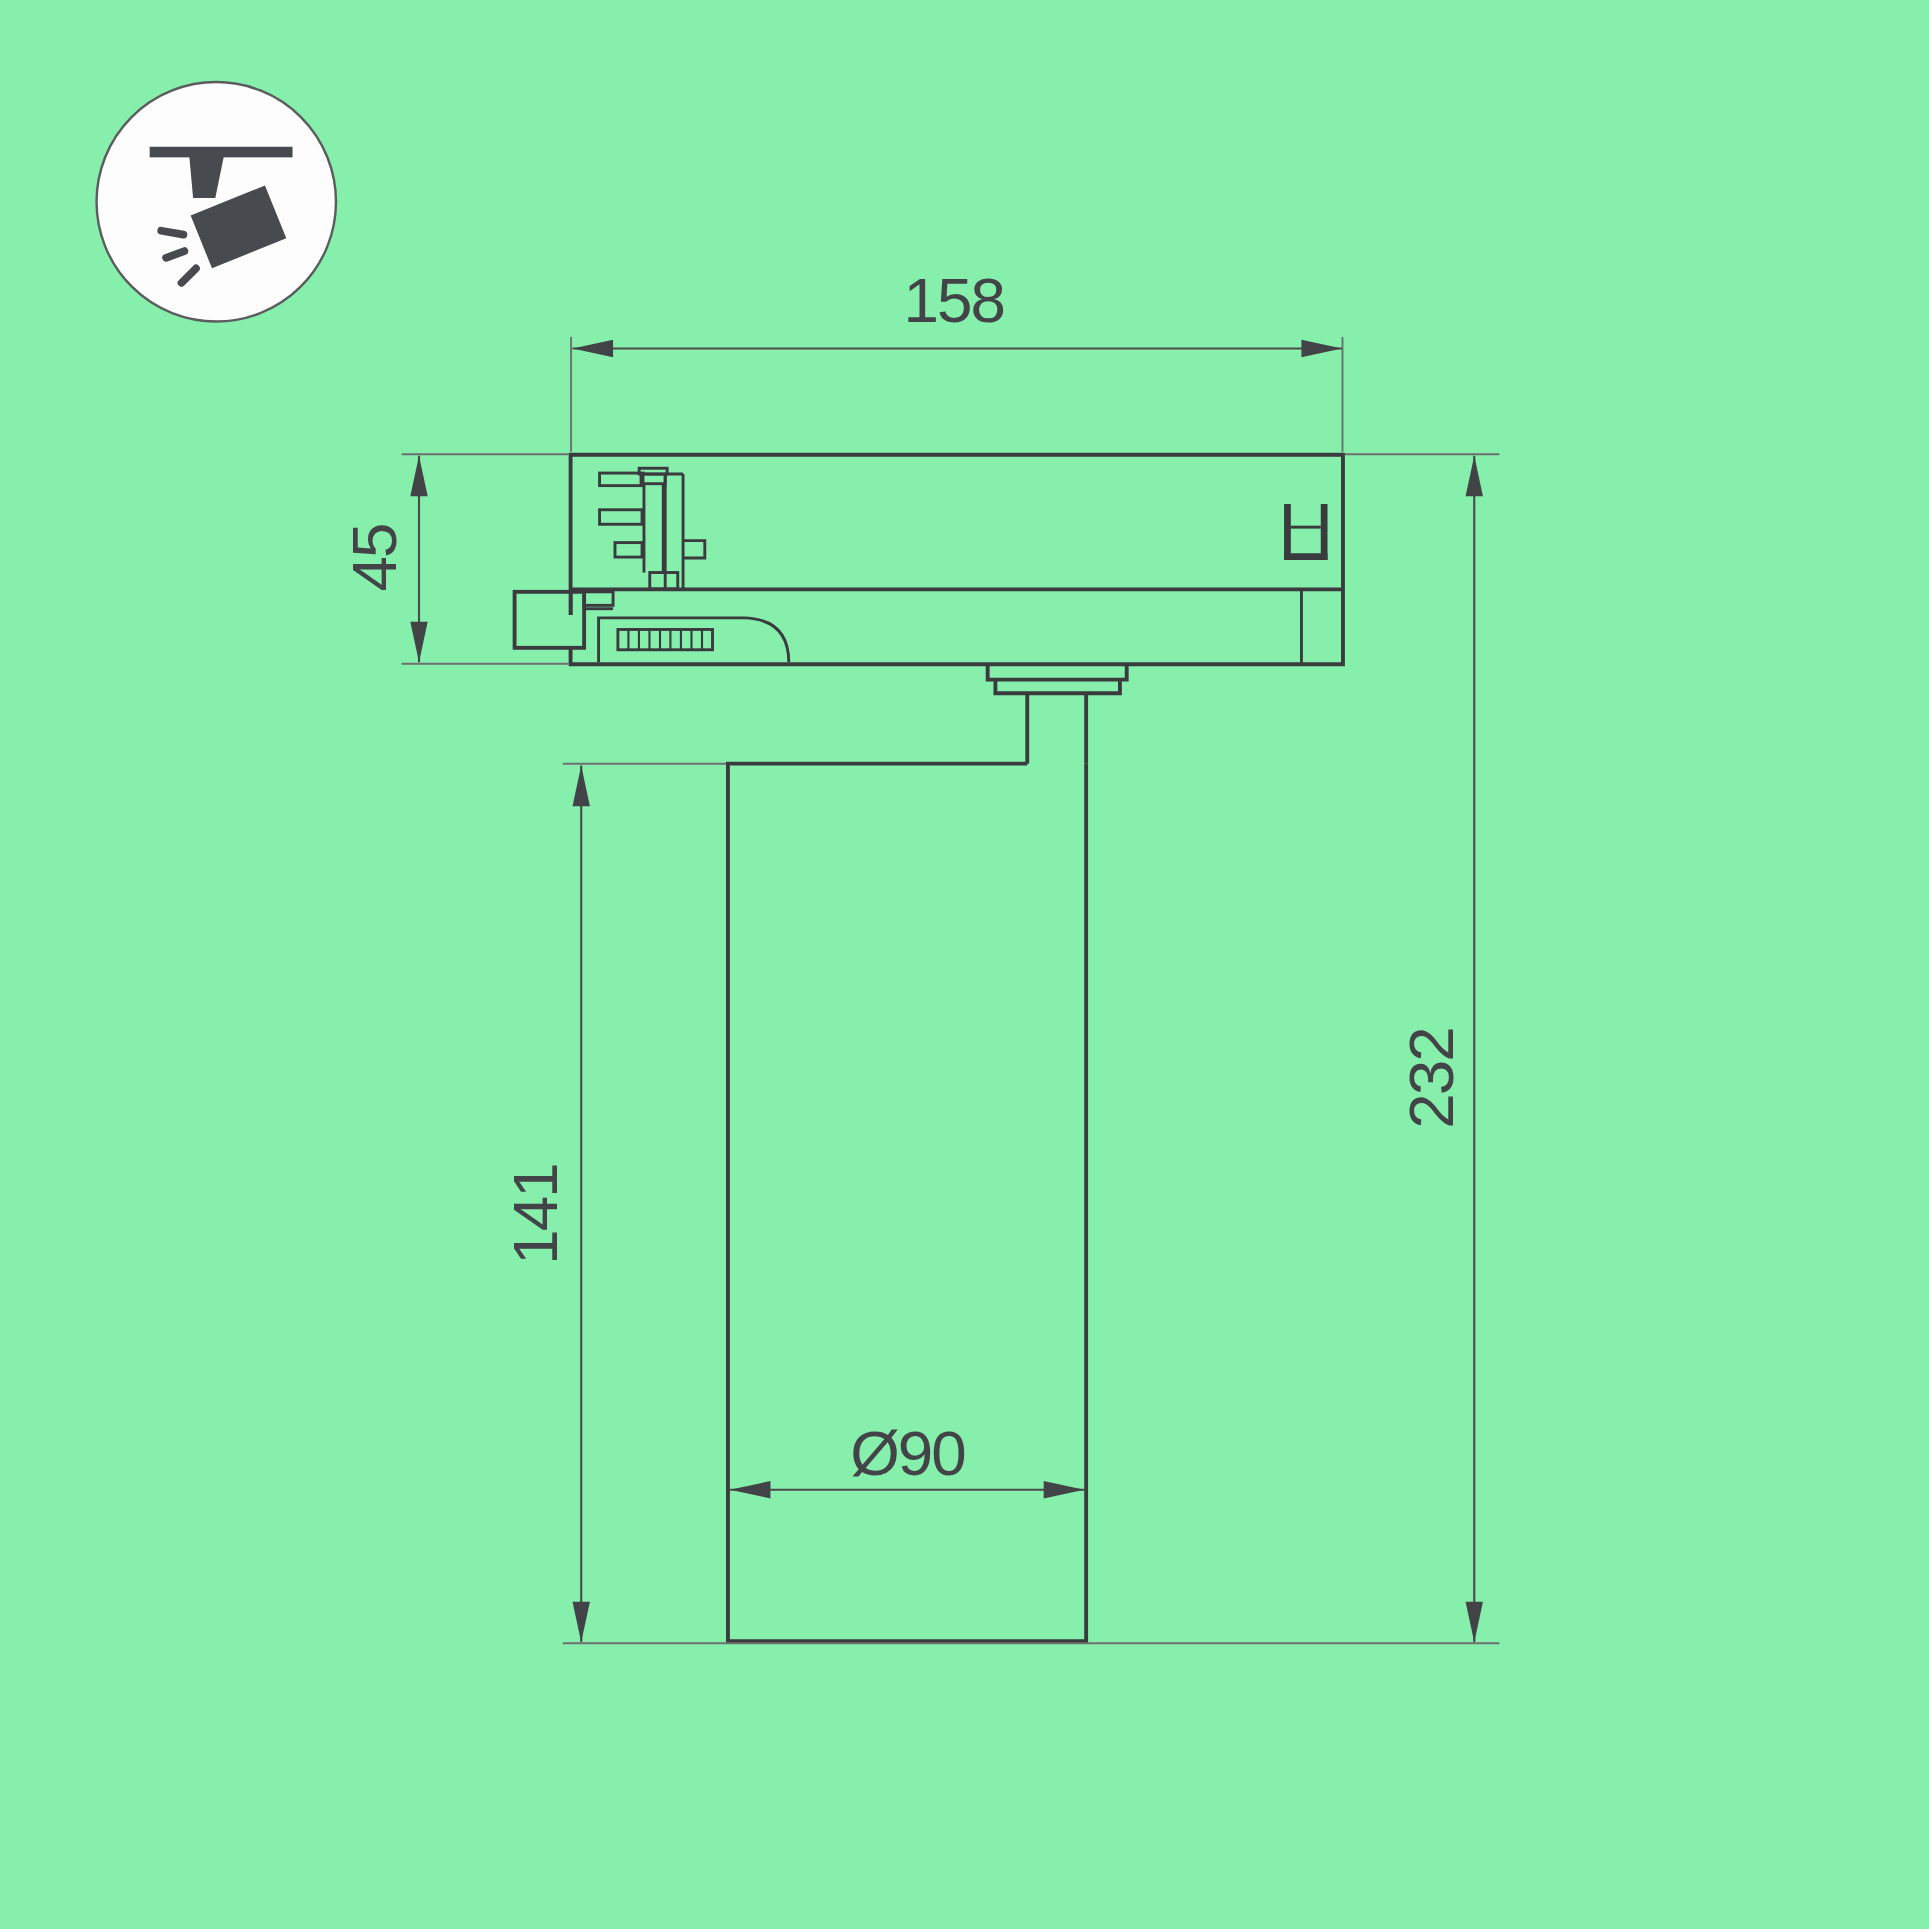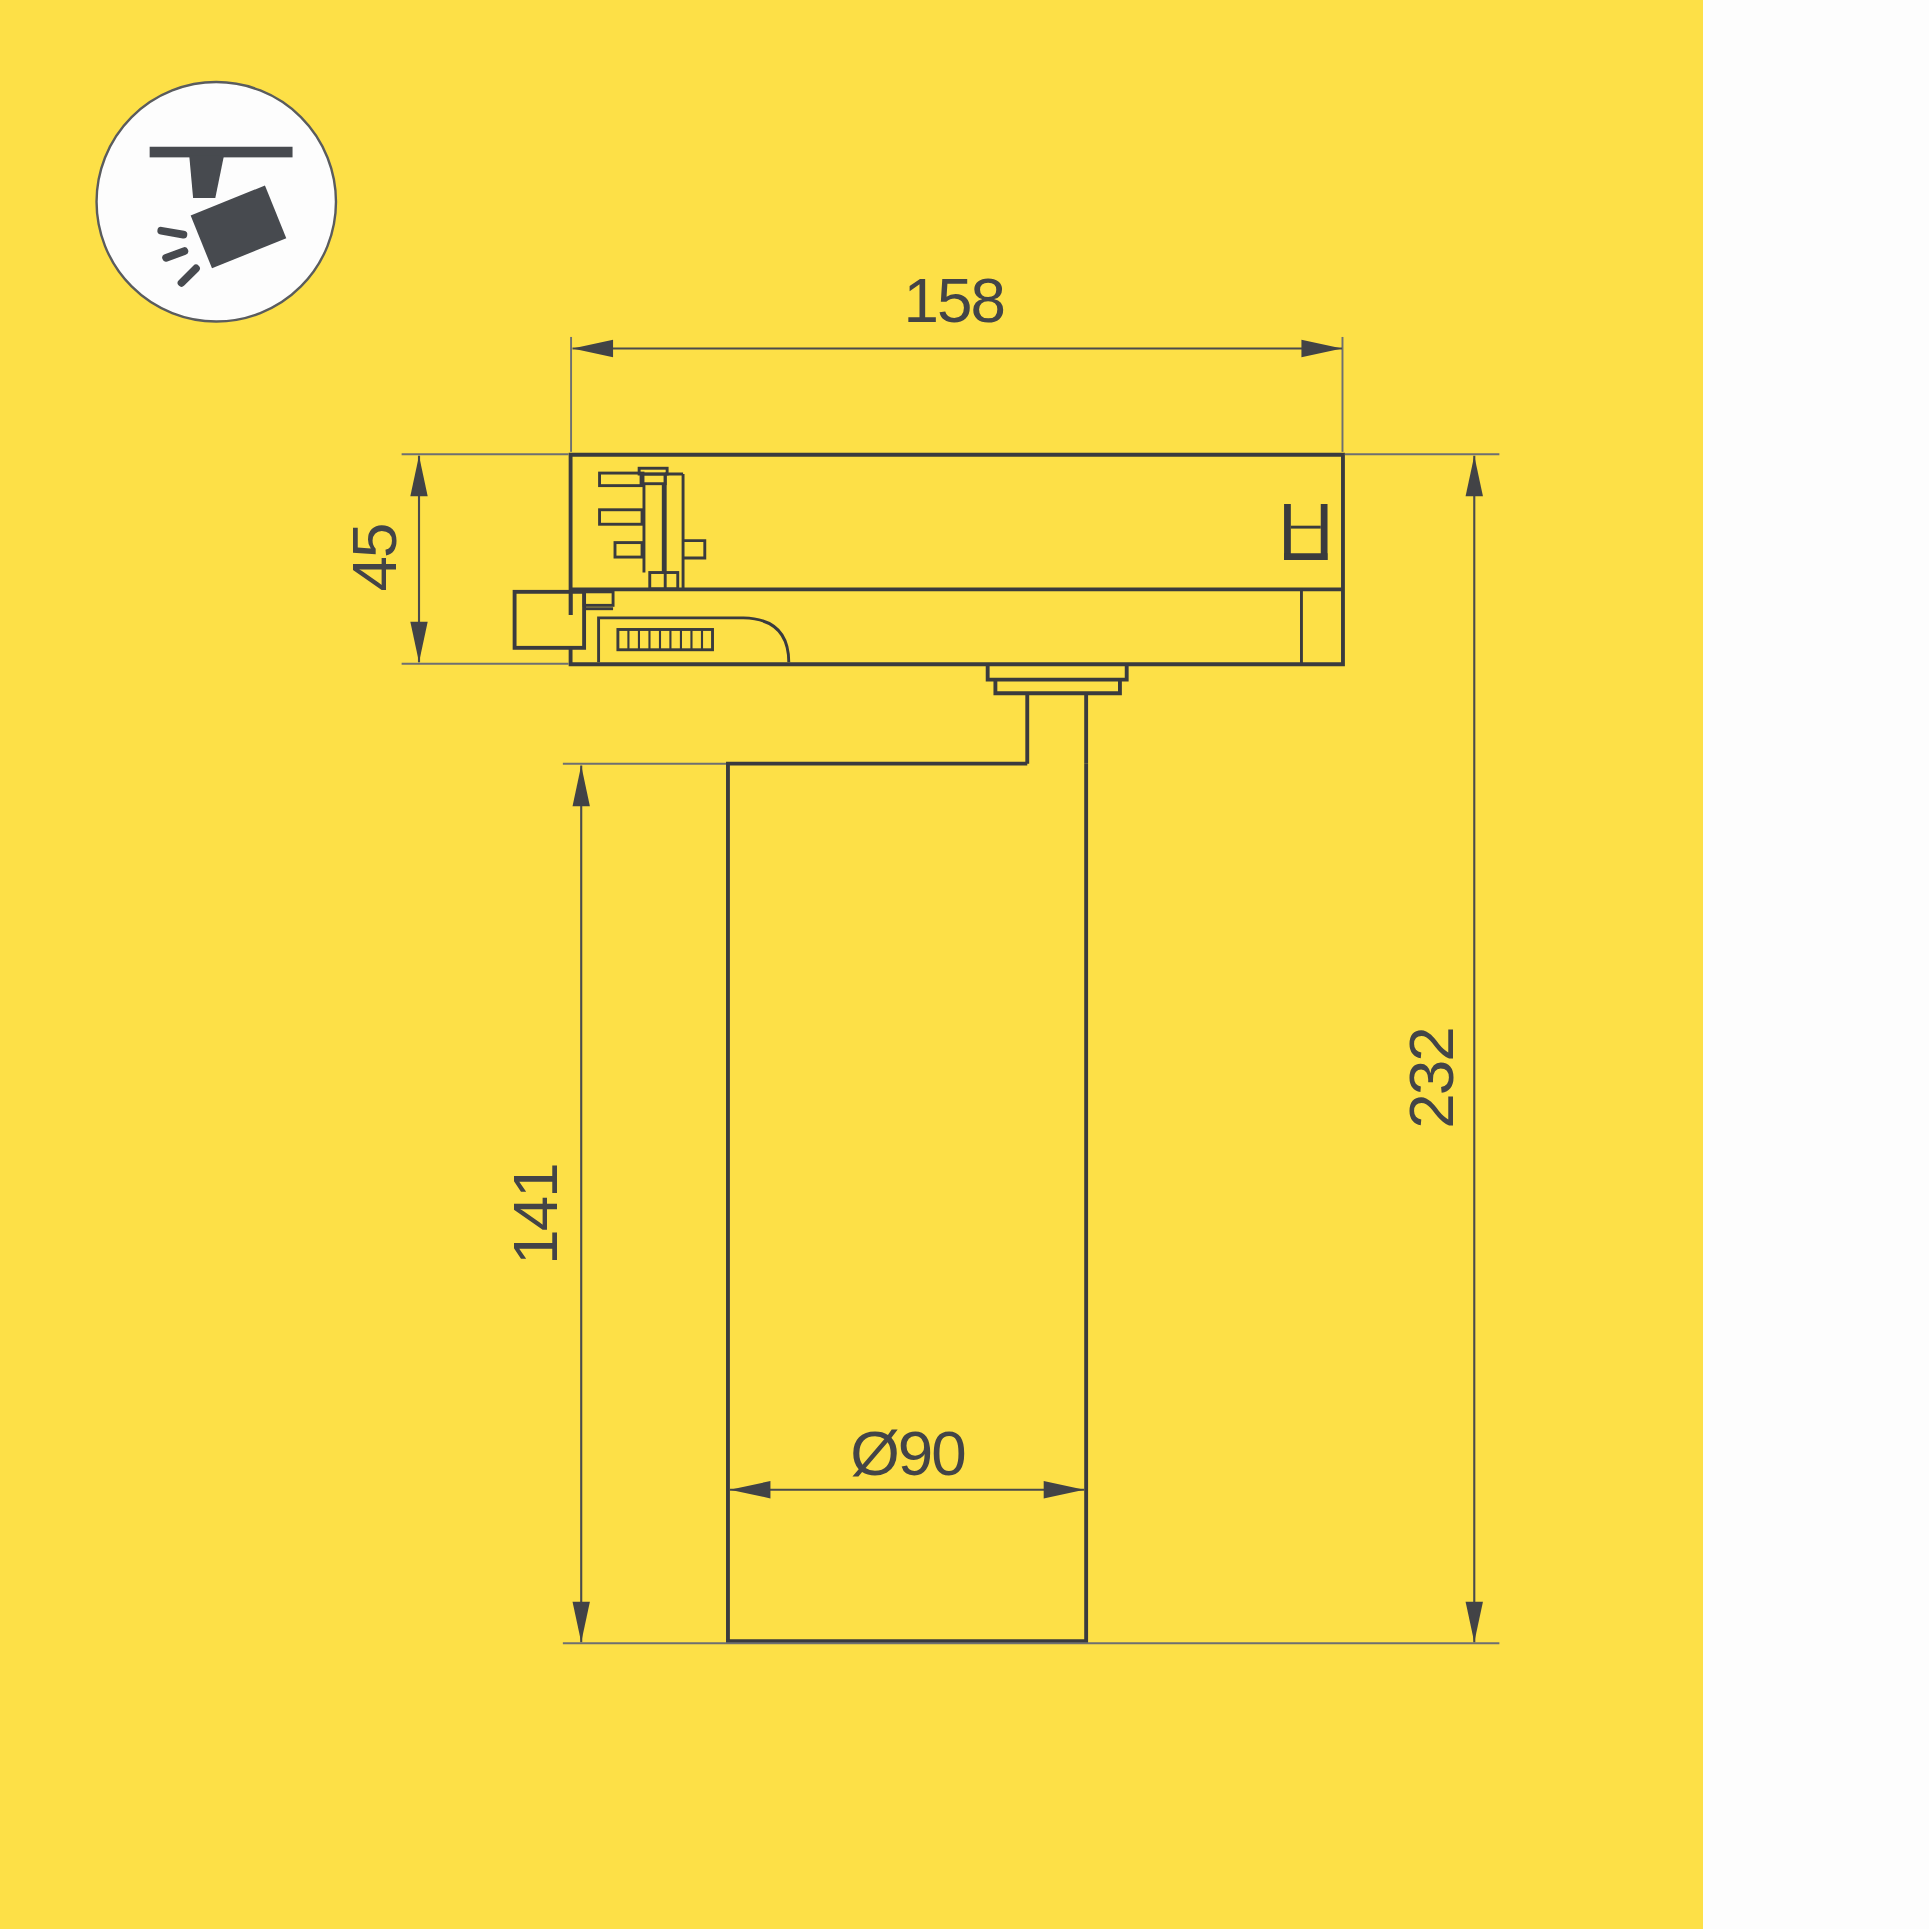--- a/index.html
+++ b/index.html
@@ -2,23 +2,23 @@
 <html><head>
 <meta charset="utf-8">
 <style>
   html, body {
     margin: 0;
     padding: 0;
     background: #fdfdfd;
   }
   .canvas {
     position: relative;
-    width: 1703px;
+    width: 1929px;
     height: 1929px;
-    background: #fde047;
+    background: #86efac;
     overflow: hidden;
     text-align: center;
   }
   svg { display: block; }
   .obj     { stroke: #3a3b3e; stroke-width: 4;   fill: none; }
   .obj-thin{ stroke: #3a3b3e; stroke-width: 3;   fill: none; }
   .rib     { stroke: #3a3b3e; stroke-width: 2.2; fill: none; }
   .bar     { stroke: #3a3b3e; stroke-width: 7;   fill: none; }
   .dim     { stroke: #4a4b4d; stroke-width: 2.2; fill: none; }
   .ext     { stroke: #6e6f71; stroke-width: 2;   fill: none; }

